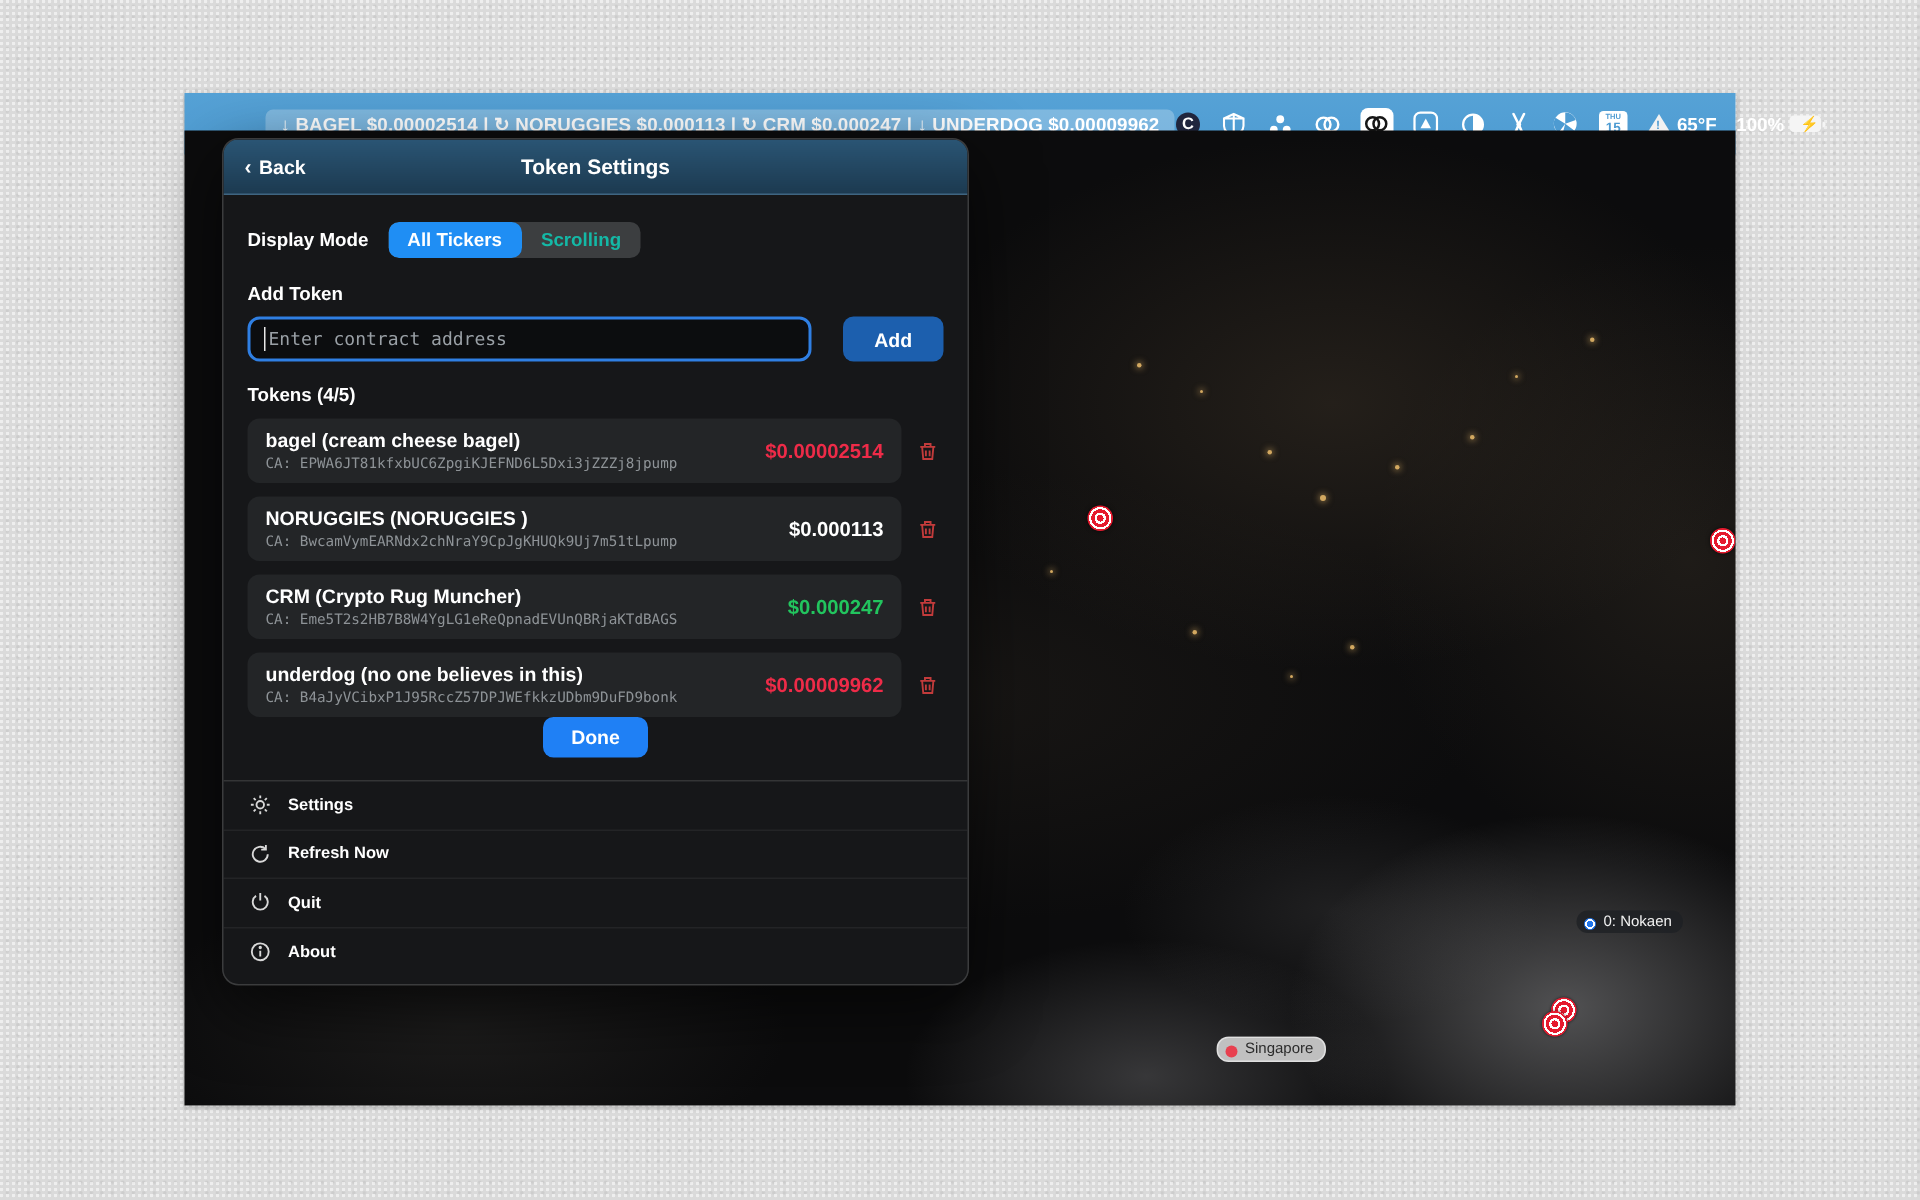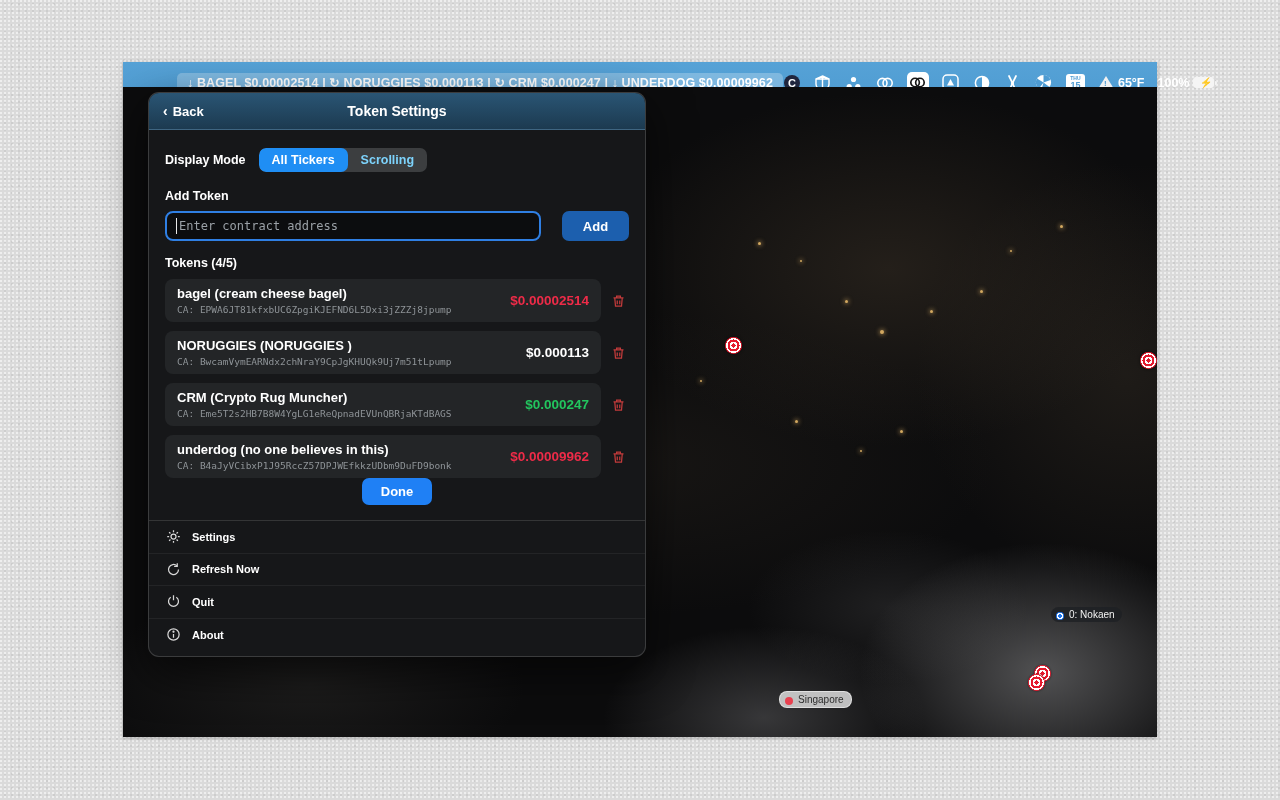--- a/index.html
+++ b/index.html
@@ -89,21 +89,21 @@
     display:flex; align-items:center; position:relative; flex:0 0 auto;
     border-bottom:1px solid rgba(255,255,255,.10);
   }
   .back-btn{ display:flex; align-items:center; gap:5px; margin-left:14px; font-size:13px; font-weight:bold; cursor:default; }
   .back-chevron{ font-size:14px; font-weight:bold; }
   .panel-title{ position:absolute; left:0; right:0; text-align:center; font-size:14px; font-weight:bold; pointer-events:none; }
   .panel-body{ padding:14px 16px 0 16px; }
   .section-label{ font-size:12.5px; font-weight:bold; }
   .display-mode-row{ display:flex; align-items:center; gap:13px; margin-top:4px; }
   .segmented{ display:flex; background:#3c3e40; border-radius:7px; padding:0; overflow:hidden; }
-  .segment{ font-size:12.5px; font-weight:bold; padding:5px 13px; border-radius:7px; color:#7dd3fc; cursor:default; }
+  .segment{ font-size:12.5px; font-weight:bold; padding:5px 13px; border-radius:7px; color:#14b8a6; cursor:default; }
   .segment.selected{ background:#1f8ef4; color:#fff; }
   .add-token-label{ margin-top:17px; }
   .add-row{ display:flex; gap:21px; margin-top:8px; }
   .contract-input{
     flex:1; height:30px; background:#0c0d0f; border:2px solid #2f7fe3; border-radius:8px;
     display:flex; align-items:center; padding:0 9px;
     font-family:"DejaVu Sans Mono", monospace; font-size:12px; color:#9aa0a6;
   }
   .caret{ width:1px; height:16px; background:#e8e8e8; margin-right:2px; }
   .add-btn{ width:67px; height:30px; background:#1c5fae; border:none; border-radius:7px;
@@ -225,21 +225,21 @@
     <div class="bullseye" style="left:1017px;top:265px;"></div>
     <div class="storm-marker" style="left:905px;top:578px;">
       <div class="bullseye" style="left:6px;top:0;"></div>
       <div class="bullseye" style="left:0;top:9px;"></div>
     </div>
 
     <div class="map-label label-dark" style="left:928px;top:520px;">
       <span class="dot dot-blue"></span>
       <span>0: Nokaen</span>
     </div>
-    <div class="map-label label-light" style="left:656px;top:604px;">
+    <div class="map-label label-light" style="left:688px;top:604px;">
       <span class="dot dot-red"></span>
       <span>Singapore</span>
     </div>
   </div>
 
   <div class="panel">
     <div class="panel-header">
       <div class="back-btn">
         <span class="back-chevron">‹</span>
         <span>Back</span>

